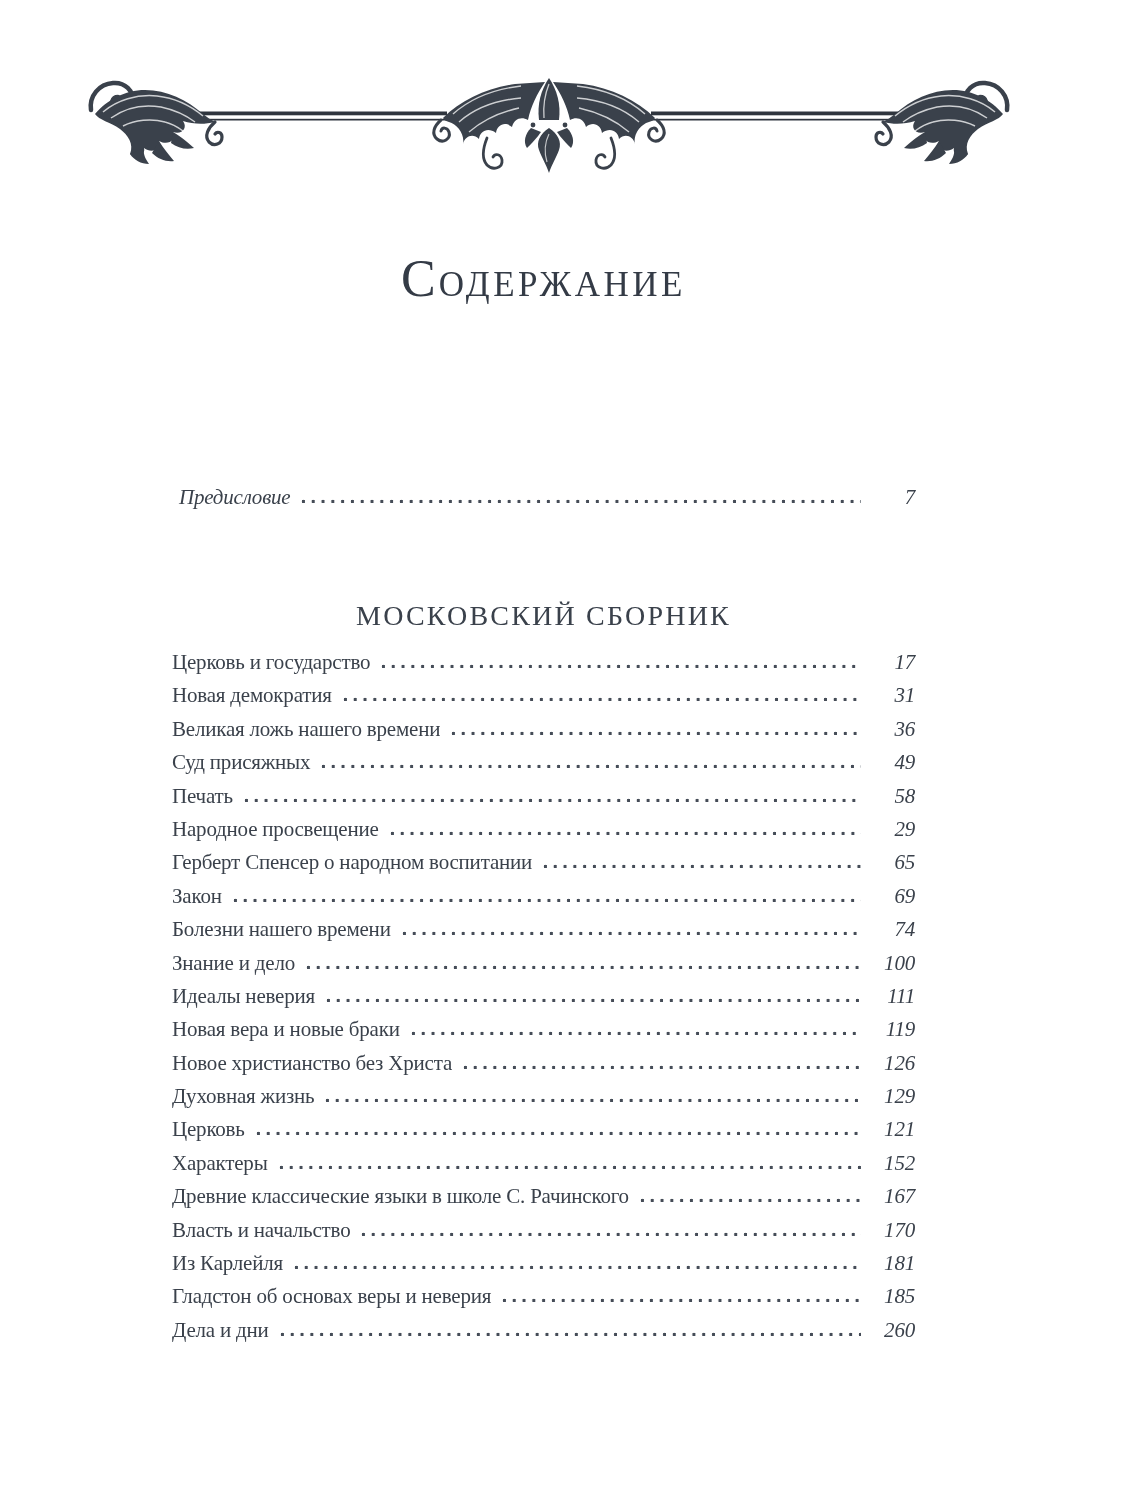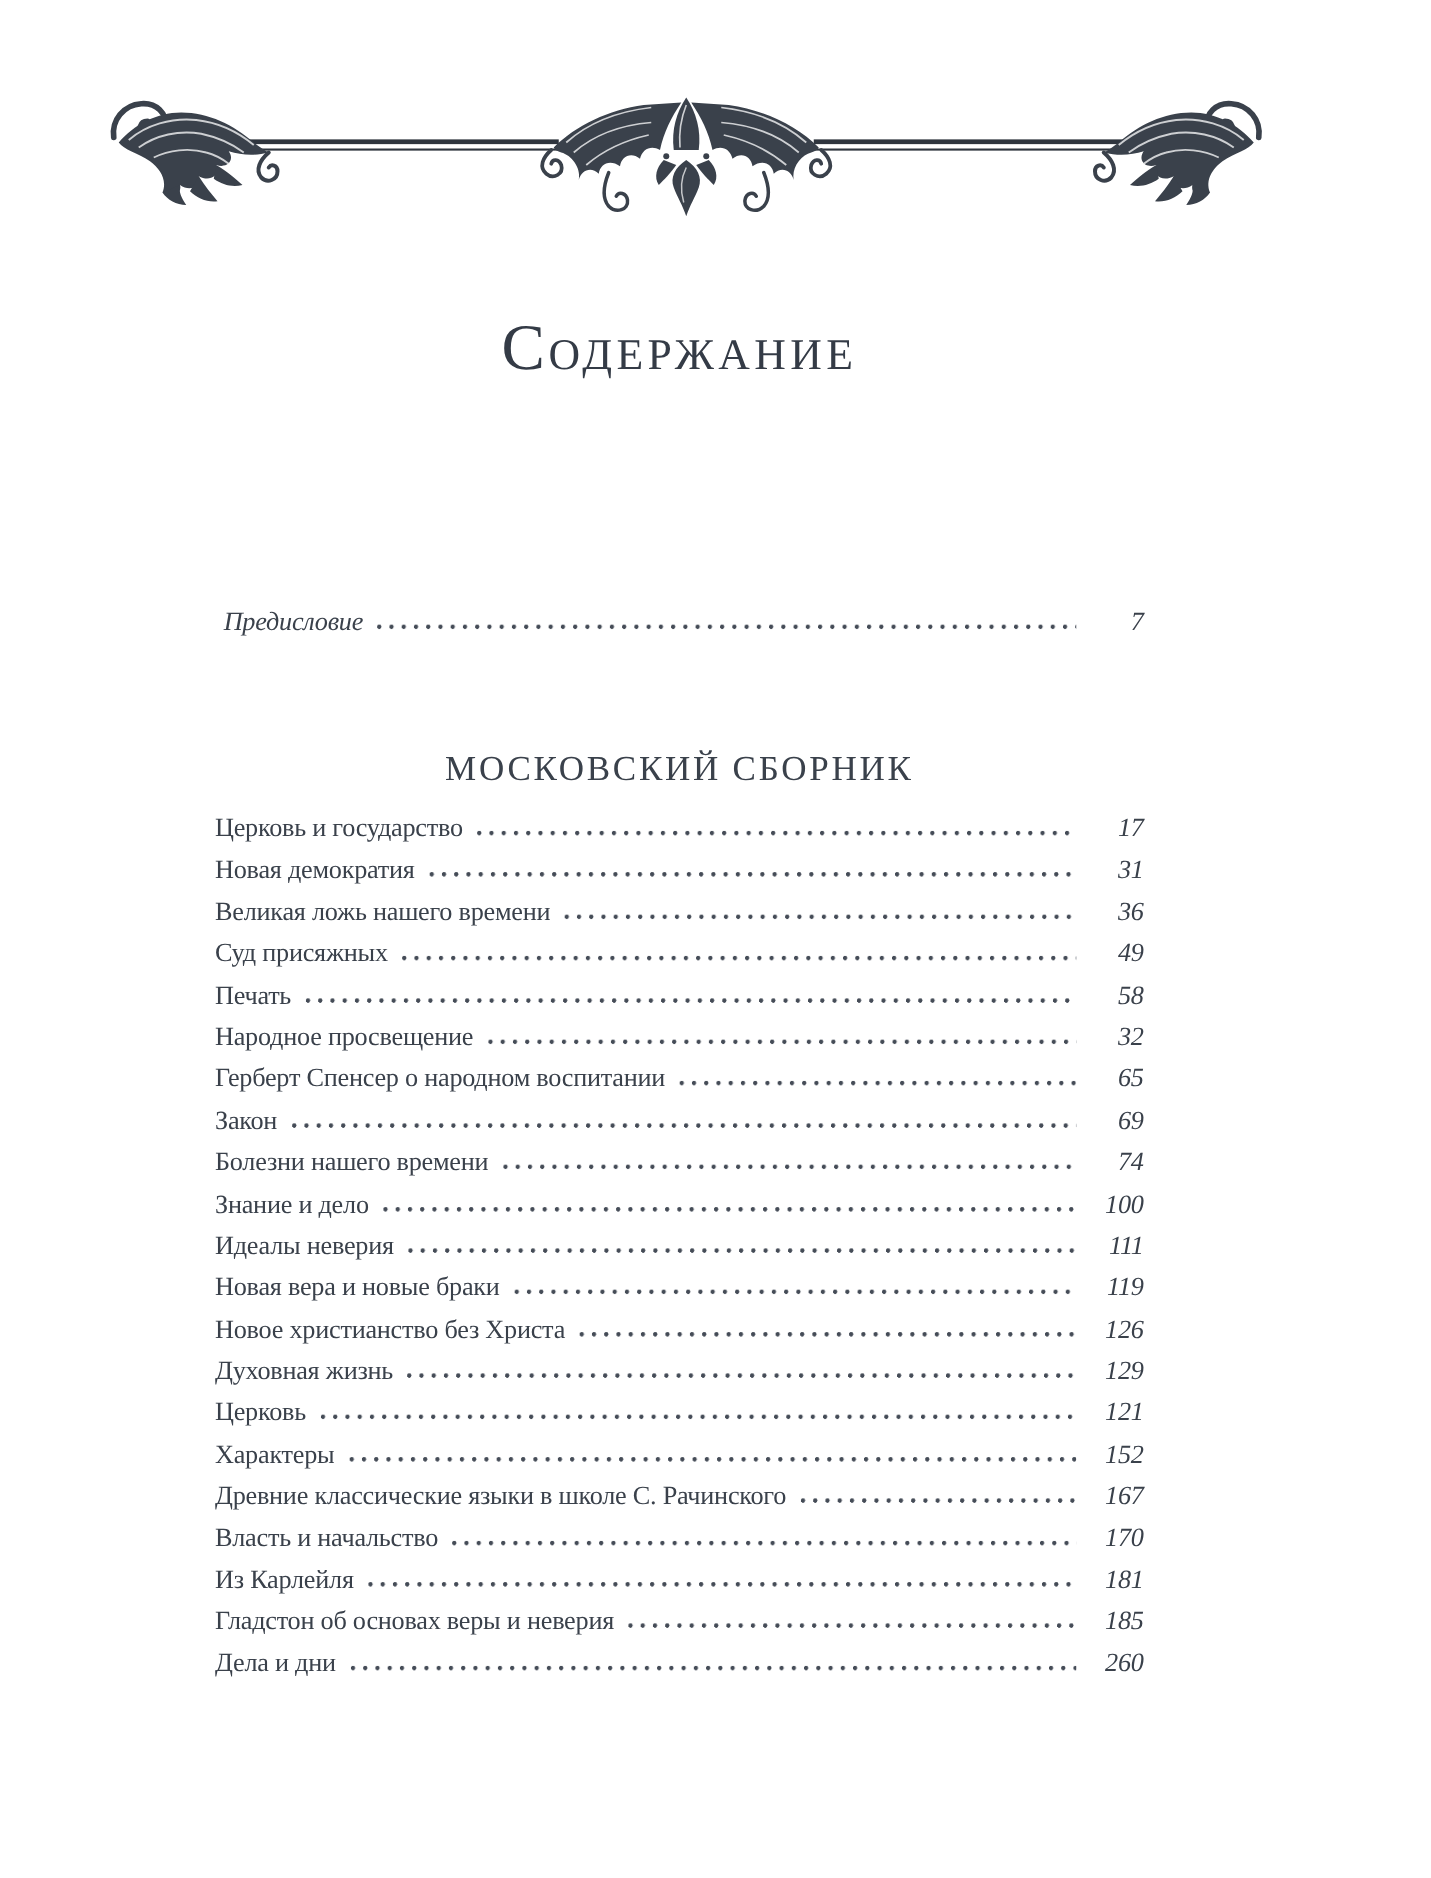--- a/index.html
+++ b/index.html
@@ -185,21 +185,21 @@
         <span class="t">Печать</span>
         <span class="t it"></span>
         <span class="leader"></span>
         <span class="num">58</span>
       </div>
 
       <div class="row">
         <span class="t">Народное просвещение</span>
         <span class="t it"></span>
         <span class="leader"></span>
-        <span class="num">32</span>
+        <span class="num">29</span>
       </div>
 
       <div class="row">
         <span class="t">Герберт Спенсер о народном воспитании</span>
         <span class="t it"></span>
         <span class="leader"></span>
         <span class="num">65</span>
       </div>
 
       <div class="row">

